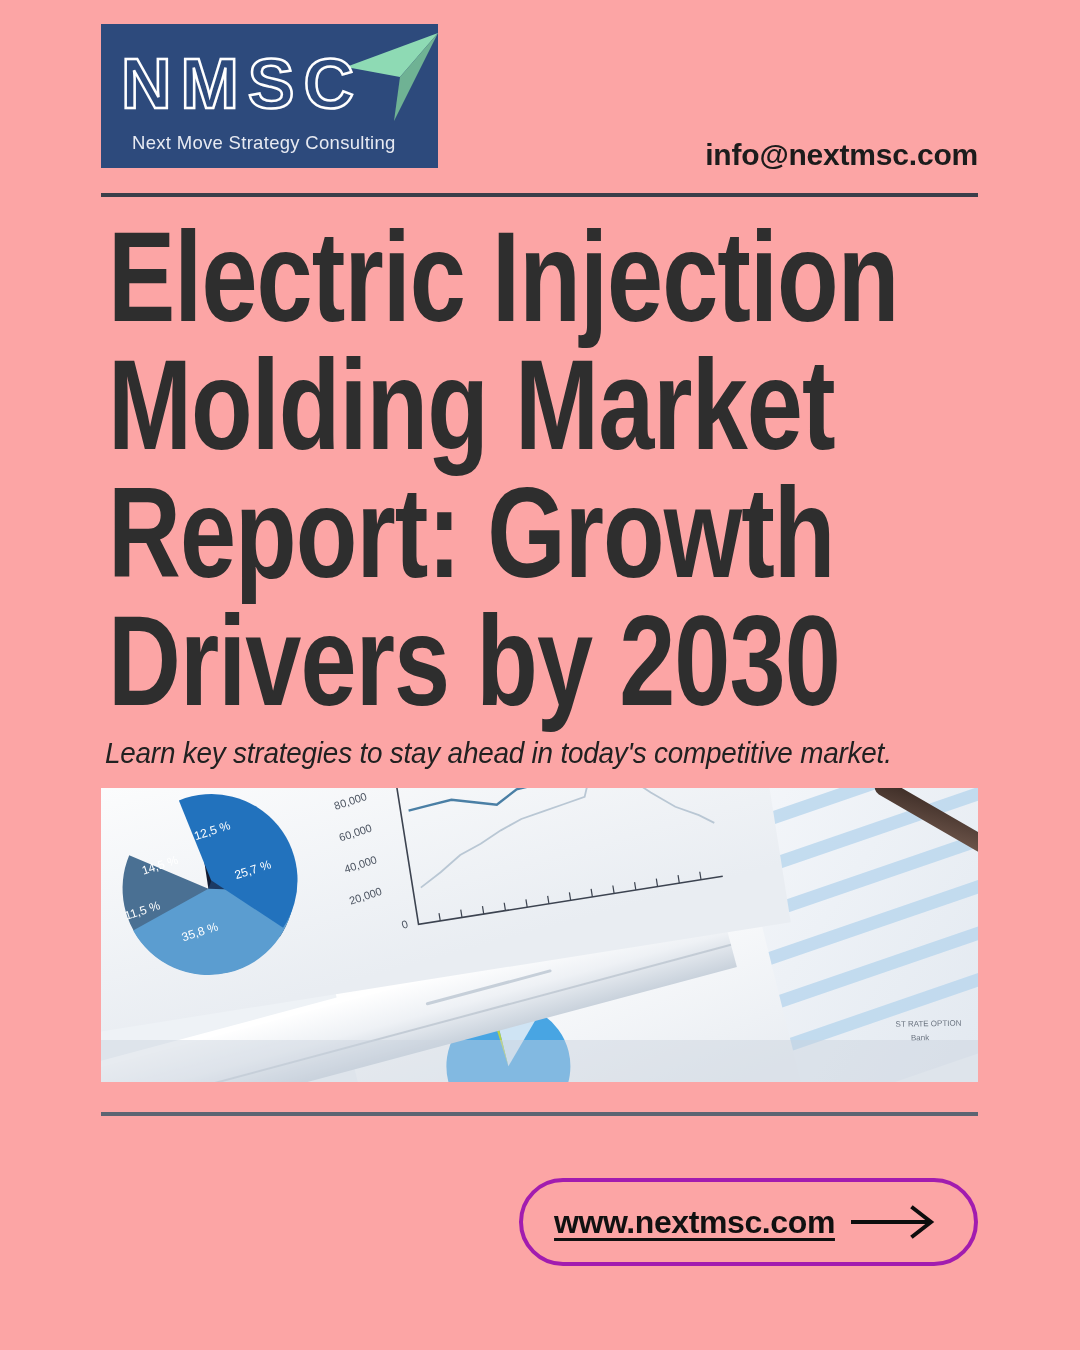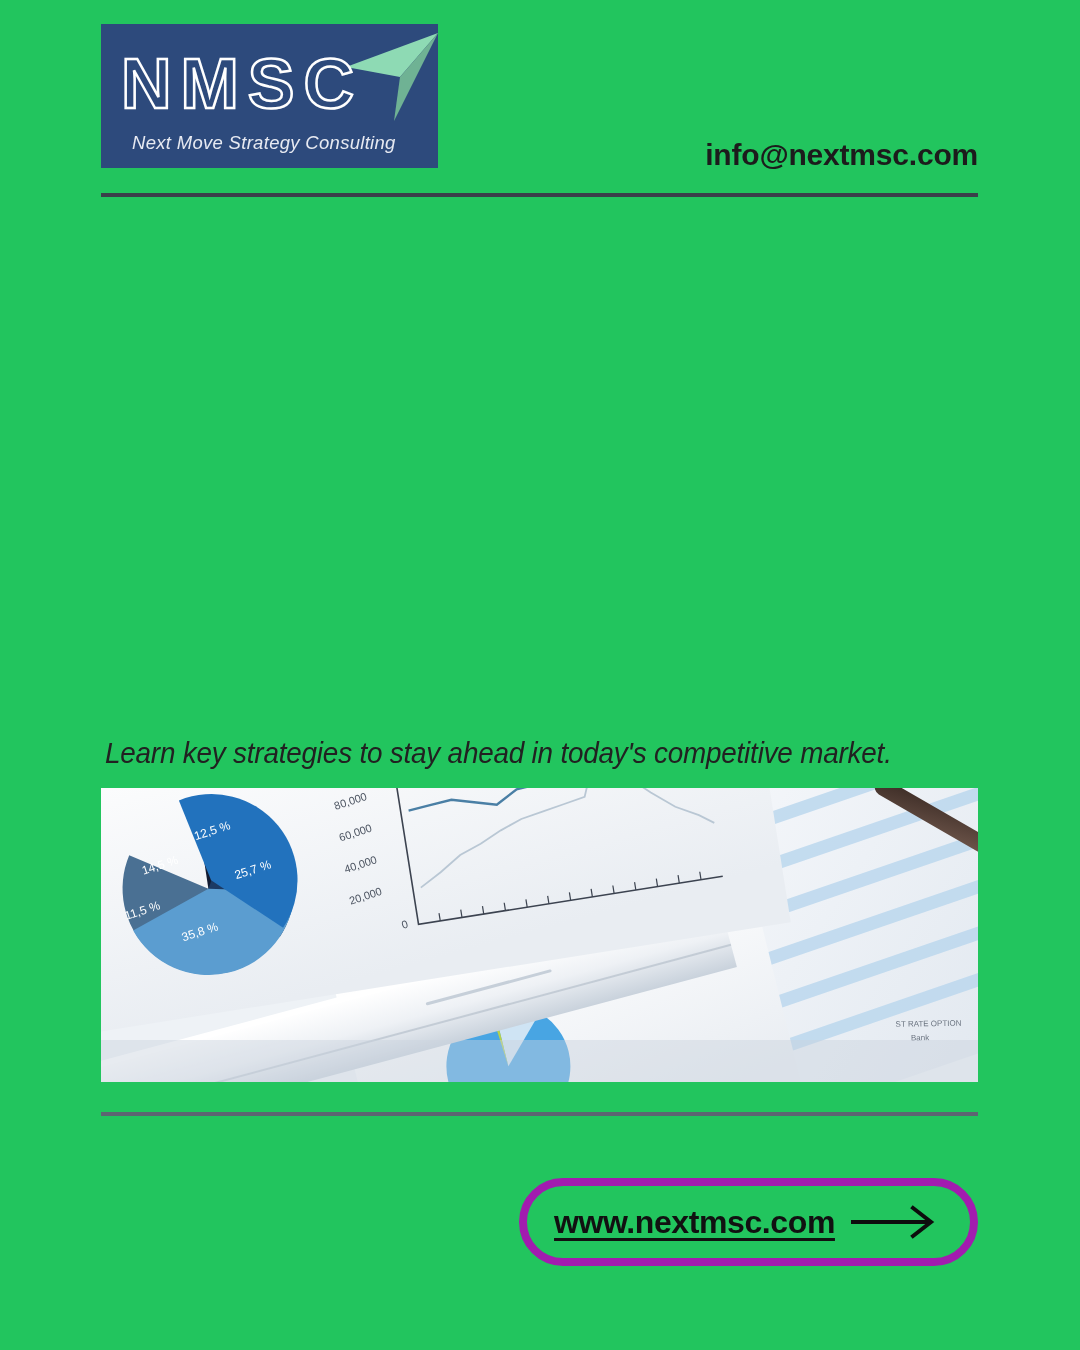--- a/index.html
+++ b/index.html
@@ -8,21 +8,21 @@
   html, body {
     width:1080px; height:1350px;
     background:#dadee7;
     font-family:"Liberation Sans", sans-serif;
     overflow:hidden;
   }
 
   #card {
     position:relative;
     width:1080px; height:1350px;
-    background:#22c55e;
+    background:#fca5a5;
   }
 
   
   .logo-box {
     position:absolute;
     left:101px; top:24px;
     width:337px; height:144px;
     background:#2d4a7c;
     overflow:hidden;
   }
@@ -41,21 +41,20 @@
     white-space:nowrap;
   }
   .logo-tagline {
     position:absolute;
     left:31px; top:108px;
     font-size:18.5px;
     font-weight:400;
     letter-spacing:.3px;
     color:#e7eaf2;
     white-space:nowrap;
-    font-style:italic;
   }
   .logo-plane {
     position:absolute;
     left:237px; top:1px;
     width:106px; height:100px;
   }
 
   
   .email {
     position:absolute;
@@ -121,21 +120,21 @@
     overflow:hidden;
     background:#f4f6f9;
   }
   .photo svg { display:block; width:100%; height:100%; }
 
   
   .url-pill {
     position:absolute;
     left:519px; top:1178px;
     width:459px; height:88px;
-    border:8px solid #a21caf;
+    border:4px solid #a21caf;
     border-radius:44px;
     display:flex;
     align-items:center;
     justify-content:center;
     gap:16px;
     background:transparent;
   }
   .url-text {
     font-size:32px;
     font-weight:700;
@@ -159,20 +158,26 @@
       <polygon points="100,8 62,52 56,96" fill="#6fb294"></polygon>
     </svg>
     <div class="logo-letters">NMSC</div>
     <div class="logo-tagline">Next Move Strategy Consulting</div>
   </div>
 
   <div class="email">info@nextmsc.com</div>
 
   <div class="rule top"></div>
 
+  <div class="headline">
+    <span class="line">Electric Injection</span>
+    <span class="line">Molding Market</span>
+    <span class="line">Report: Growth</span>
+    <span class="line">Drivers by 2030</span>
+  </div>
 
   <div class="subtitle">Learn key strategies to stay ahead in today's competitive market.</div>
 
   <div class="photo">
     <svg viewBox="0 0 877 294" preserveAspectRatio="xMidYMid slice">
       <defs>
         <linearGradient id="paperA" x1="0" y1="0" x2="0.3" y2="1">
           <stop offset="0" stop-color="#ffffff"></stop>
           <stop offset="1" stop-color="#e9edf2"></stop>
         </linearGradient>

